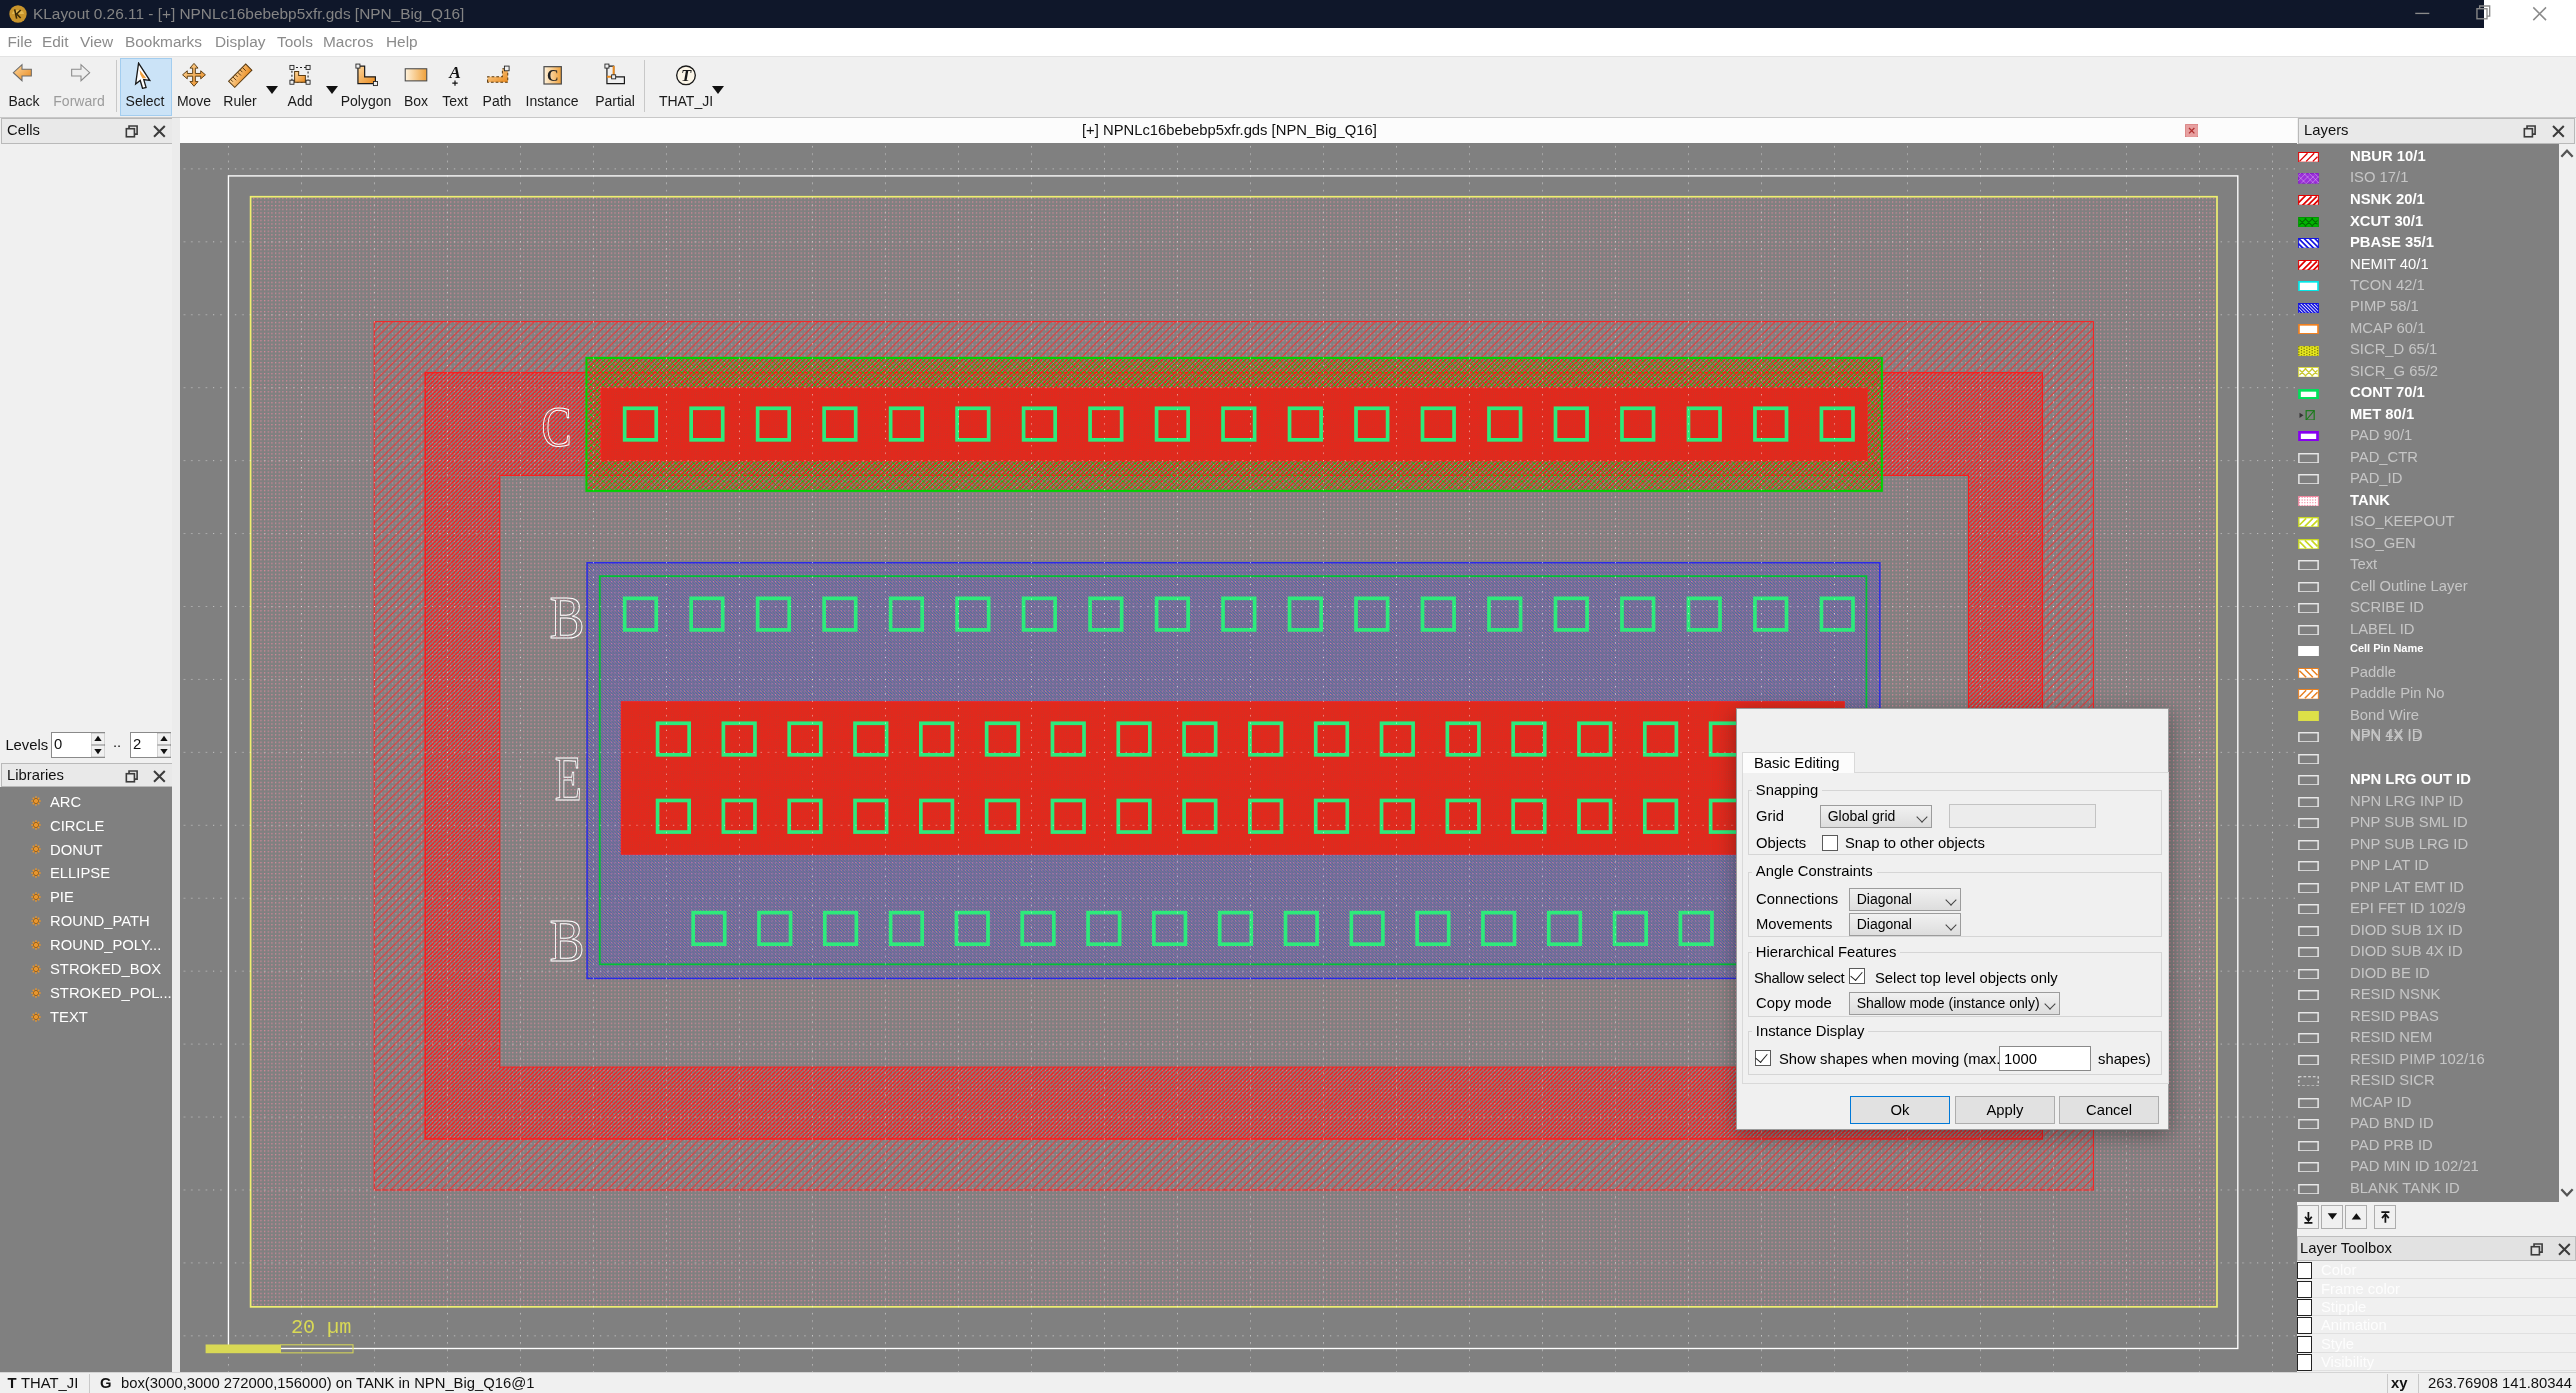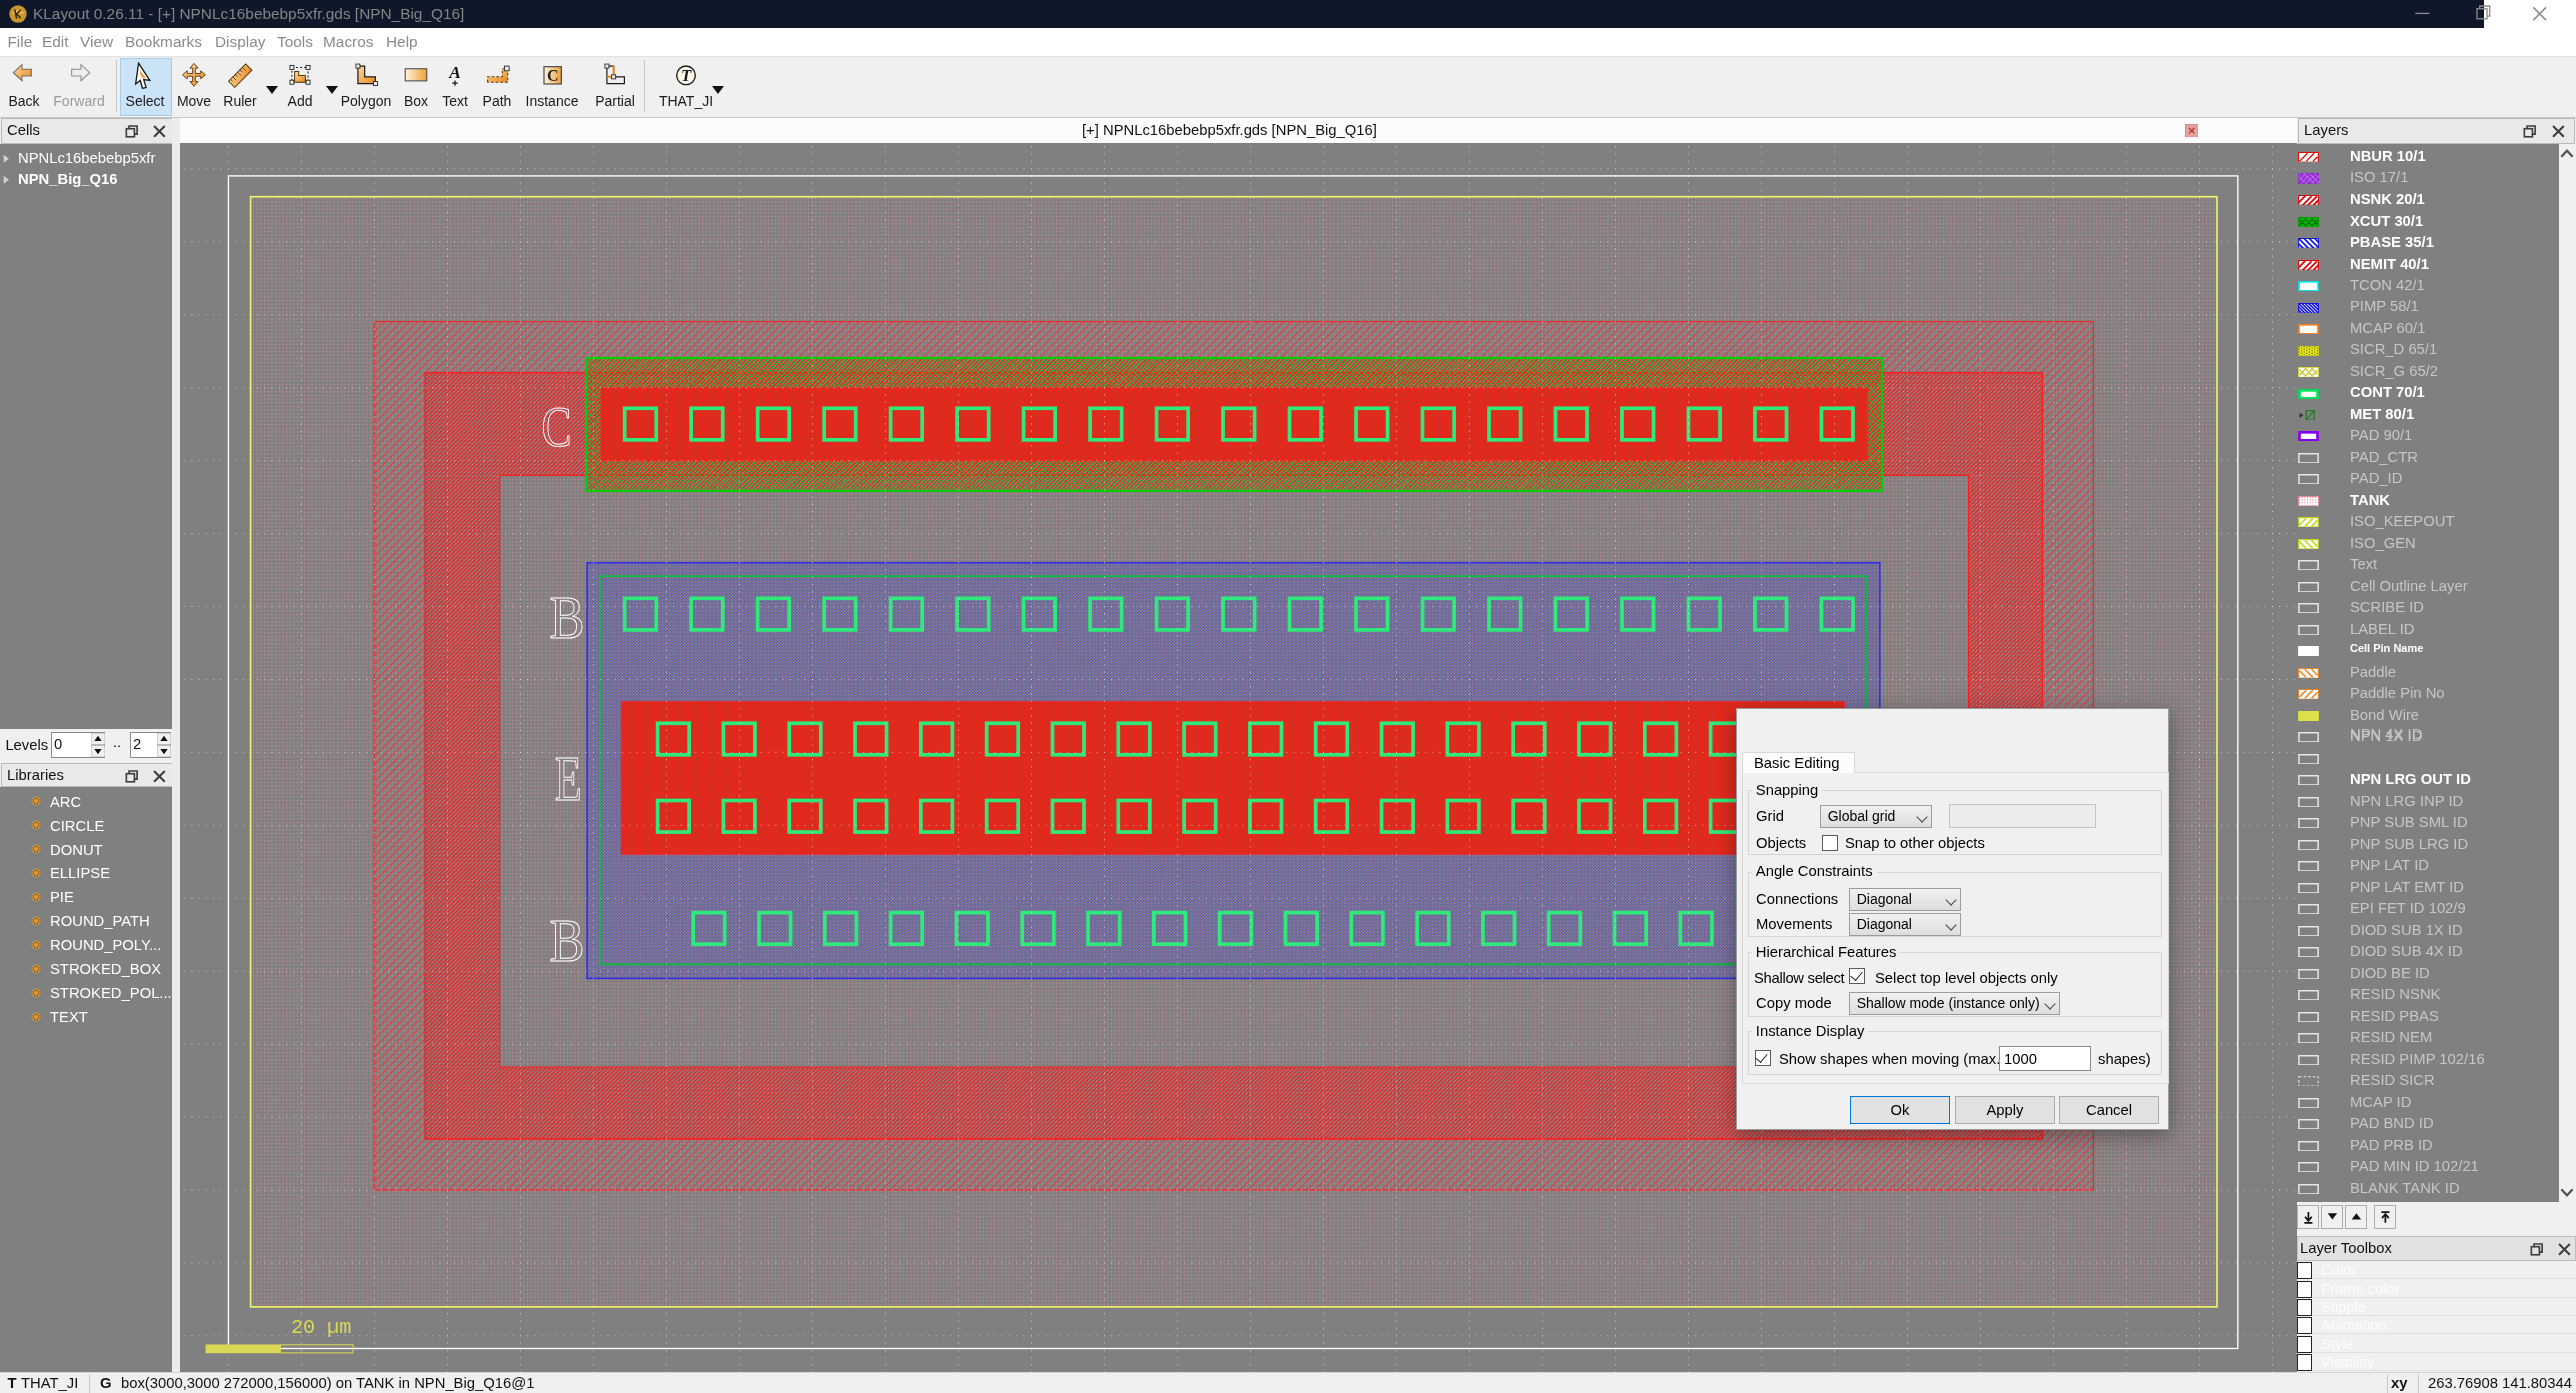--- a/index.html
+++ b/index.html
@@ -158,30 +158,20 @@
 <div class="abs" style="left:0;top:118px;width:180px;height:1255px;background:#f0f0f0">
   <div class="abs phead" style="left:0.7px;top:0;width:176px;height:25.5px">
     <div class="cap">Cells</div>
     <svg class="fico" style="left:123px;top:5.4px" width="14.8" height="14.8" viewBox="0 0 22 22">
         <rect x="2" y="7" width="12" height="12" fill="none" stroke="#3c3c3c" stroke-width="2.4"></rect>
         <path d="M6 7 v-4 h12 v12 h-4" fill="none" stroke="#3c3c3c" stroke-width="2.4"></path>
       </svg>
     <svg class="fico" style="left:150px;top:5.4px" width="14.8" height="14.8" viewBox="0 0 22 22">
         <path d="M3 3 l16 16 M19 3 l-16 16" stroke="#3c3c3c" stroke-width="3"></path>
       </svg>
-  </div>
-  <div class="abs gtree" style="left:0;top:25.5px;width:172px;height:586px">
-    <svg class="abs" style="left:3.4px;top:10.7px" width="6.7" height="9.4" viewBox="0 0 10 14">
-        <path d="M1 1 L9 7 L1 13 Z" fill="#cfcfcf"></path>
-      </svg>
-    <div class="witem" style="left:18px;top:6.7px">NPNLc16bebebp5xfr</div>
-    <svg class="abs" style="left:3.4px;top:31px" width="6.7" height="9.4" viewBox="0 0 10 14">
-        <path d="M1 1 L9 7 L1 13 Z" fill="#cfcfcf"></path>
-      </svg>
-    <div class="witem" style="left:18px;top:27px;font-weight:bold">NPN_Big_Q16</div>
   </div>
   <div class="abs" style="left:0;top:611px;width:172px;height:34px;background:#f0f0f0">
     <div class="abs" style="left:5.4px;top:8px;font-size:14.8px;color:#111">Levels</div>
     <div class="abs" style="left:51px;top:3.4px;width:54px;height:25.5px;background:#fff;border:0.7px solid #8a8a8a"></div>
     <div class="abs" style="left:54px;top:6.7px;font-size:14.8px;color:#111">0</div>
     <svg class="abs" style="left:91px;top:4px" width="14" height="24" viewBox="0 0 21 36">
         <rect x="0" y="0" width="21" height="17" fill="#f0f0f0" stroke="#9a9a9a"></rect>
         <rect x="0" y="19" width="21" height="17" fill="#f0f0f0" stroke="#9a9a9a"></rect>
         <path d="M10.5 4 L16 12 L5 12 Z" fill="#111"></path>
         <path d="M10.5 32 L16 24 L5 24 Z" fill="#111"></path>
@@ -492,21 +482,21 @@
       <div class="abs" style="left:53px;top:69px;font-size:14.8px;color:#ffffff;font-weight:bold;white-space:nowrap">XCUT 30/1</div>
       <div class="abs" style="left:0.7px;top:94px"><svg width="21" height="10.7" viewBox="0 0 31 16">
           <rect x="0.75" y="0.75" width="29.5" height="14.5" fill="#fff" stroke="#1414e0" stroke-width="1.5"></rect>
           <path d="M0 0 L16 16 M8 0 L24 16 M16 0 L31 15 M24 0 L31 7 M0 8 L8 16" stroke="#1414e0" stroke-width="2.6" fill="none"></path>
         </svg></div>
       <div class="abs" style="left:53px;top:90px;font-size:14.8px;color:#ffffff;font-weight:bold;white-space:nowrap">PBASE 35/1</div>
       <div class="abs" style="left:0.7px;top:116px"><svg width="21" height="10.7" viewBox="0 0 31 16">
           <rect x="0.75" y="0.75" width="29.5" height="14.5" fill="#fff" stroke="#e00000" stroke-width="1.5"></rect>
           <path d="M0 12 L12 0 M6 16 L20 2 M14 16 L28 2 M22 16 L31 7" stroke="#e00000" stroke-width="2.6" fill="none"></path>
         </svg></div>
-      <div class="abs" style="left:53px;top:112px;font-size:14.8px;color:#ffffff;font-weight:bold;white-space:nowrap">NEMIT 40/1</div>
+      <div class="abs" style="left:53px;top:112px;font-size:14.8px;color:#ffffff;font-weight:normal;white-space:nowrap">NEMIT 40/1</div>
       <div class="abs" style="left:0.7px;top:137px"><svg width="21" height="10.7" viewBox="0 0 31 16">
           <rect x="1.25" y="1.25" width="28.5" height="13.5" fill="#fff" stroke="#00e8e8" stroke-width="2.5"></rect>
         </svg></div>
       <div class="abs" style="left:53px;top:133px;font-size:14.8px;color:#c6c6c6;white-space:nowrap">TCON 42/1</div>
       <div class="abs" style="left:0.7px;top:159px"><svg width="21" height="10.7" viewBox="0 0 31 16">
           <rect x="0.75" y="0.75" width="29.5" height="14.5" fill="#fff" stroke="#1414e0" stroke-width="1.5"></rect>
           <path d="M0 0 L16 16 M5 0 L21 16 M10 0 L26 16 M15 0 L31 16 M20 0 L31 11 M25 0 L31 6 M0 5 L11 16 M0 10 L6 16" stroke="#1414e0" stroke-width="2.4" fill="none"></path>
         </svg></div>
       <div class="abs" style="left:53px;top:154px;font-size:14.8px;color:#c6c6c6;white-space:nowrap">PIMP 58/1</div>
       <div class="abs" style="left:0.7px;top:180px"><svg width="21" height="10.7" viewBox="0 0 31 16">

